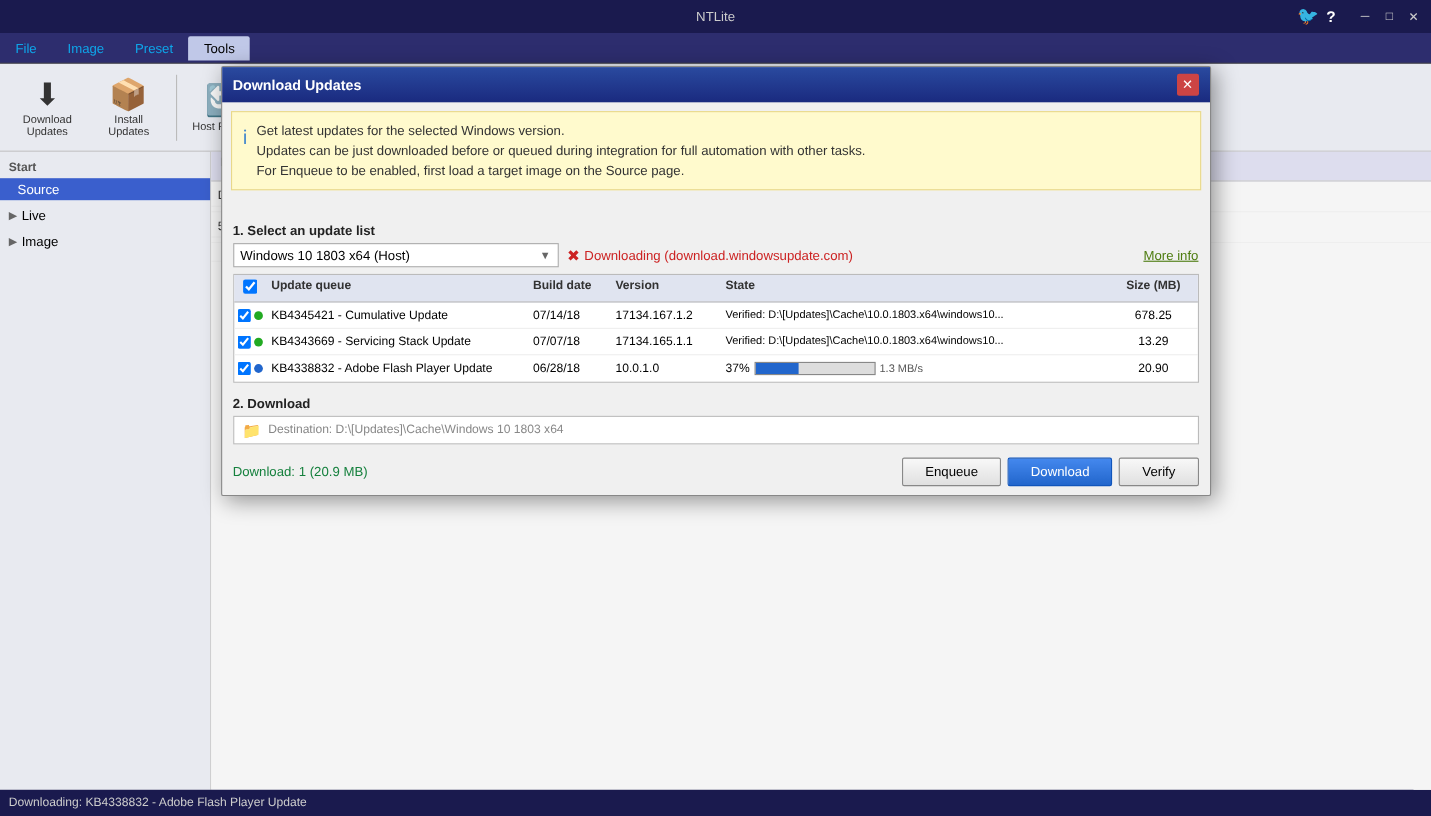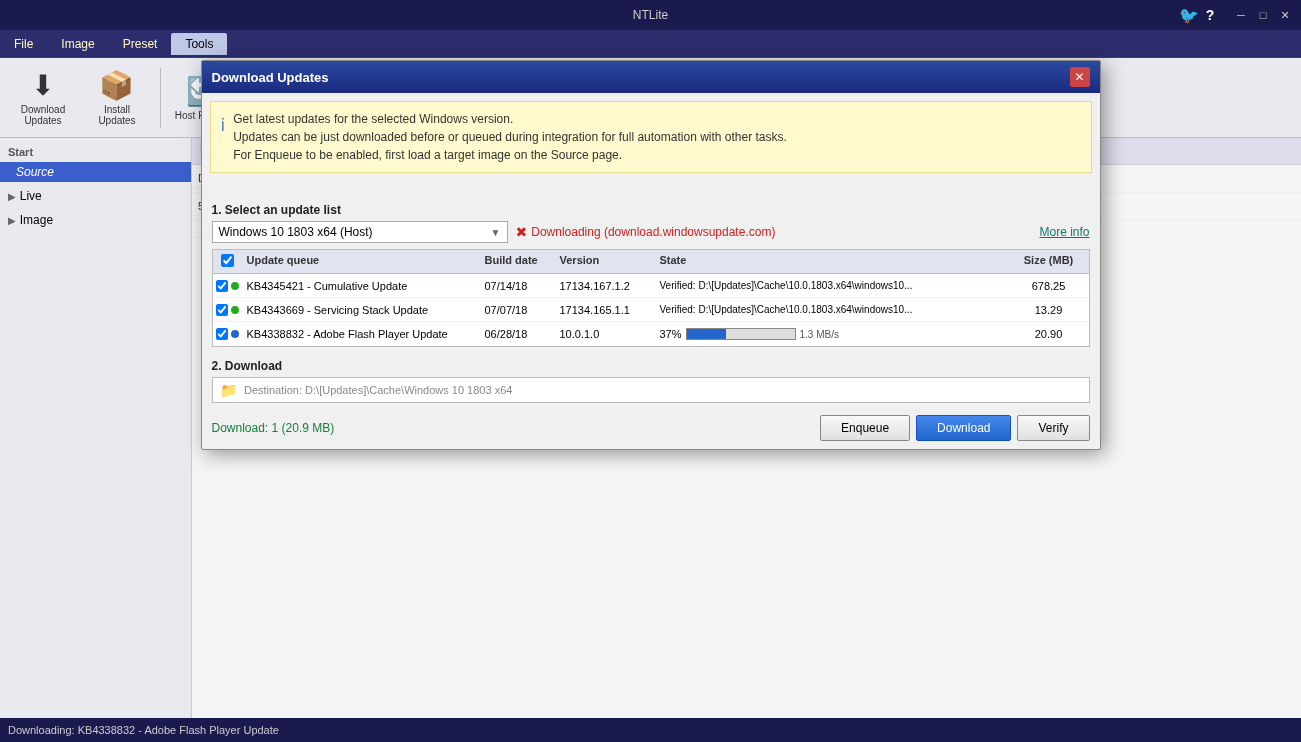--- a/index.html
+++ b/index.html
@@ -44,21 +44,21 @@
     
     .menu-bar {
       background: #2d2d6e;
       height: 28px;
       display: flex;
       align-items: center;
       border-bottom: 1px solid #444;
     }
     .menu-item {
       padding: 4px 14px;
-      color: #fef9c3;
+      color: #0ea5e9;
       font-size: 12px;
       cursor: pointer;
     }
     .menu-item.selected-tab {
       background: #c0c8e8;
       color: #000;
       border-radius: 2px 2px 0 0;
     }
 
     
@@ -116,21 +116,20 @@
       color: #555;
       font-weight: bold;
     }
     .sidebar-item {
       padding: 3px 16px;
       font-size: 12px;
       cursor: pointer;
       display: flex;
       align-items: flex-end;
       gap: 4px;
-      font-style: italic;
     }
     .sidebar-item.active {
       background: #3a5fcd;
       color: white;
     }
     .sidebar-arrow { font-size: 10px; color: #666; }
 
     
     .right-panel {
       flex: 1;
@@ -266,21 +265,21 @@
     .dropdown-arrow { font-size: 10px; color: #666; }
     .download-status {
       display: flex;
       align-items: center;
       gap: 4px;
       color: #cc2222;
       font-size: 12px;
     }
     .status-x { color: #cc2222; font-size: 14px; }
     .more-info-link {
-      color: #0f766e;
+      color: #4d7c0f;
       text-decoration: underline;
       cursor: pointer;
       font-size: 12px;
       margin-left: auto;
     }
 
     
     .update-table {
       margin: 0 10px;
       border: 1px solid #bbb;

